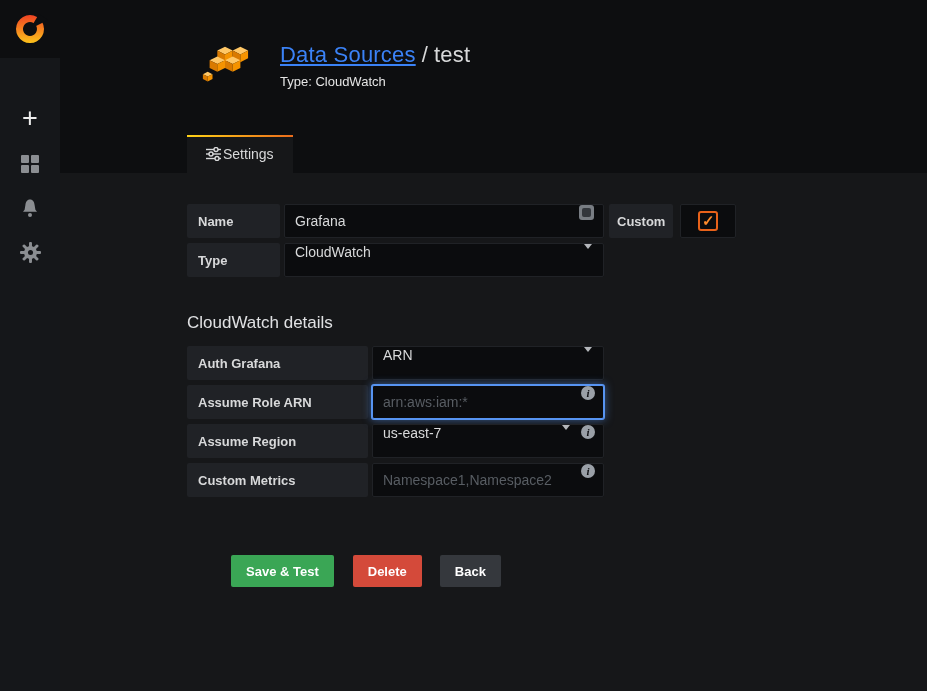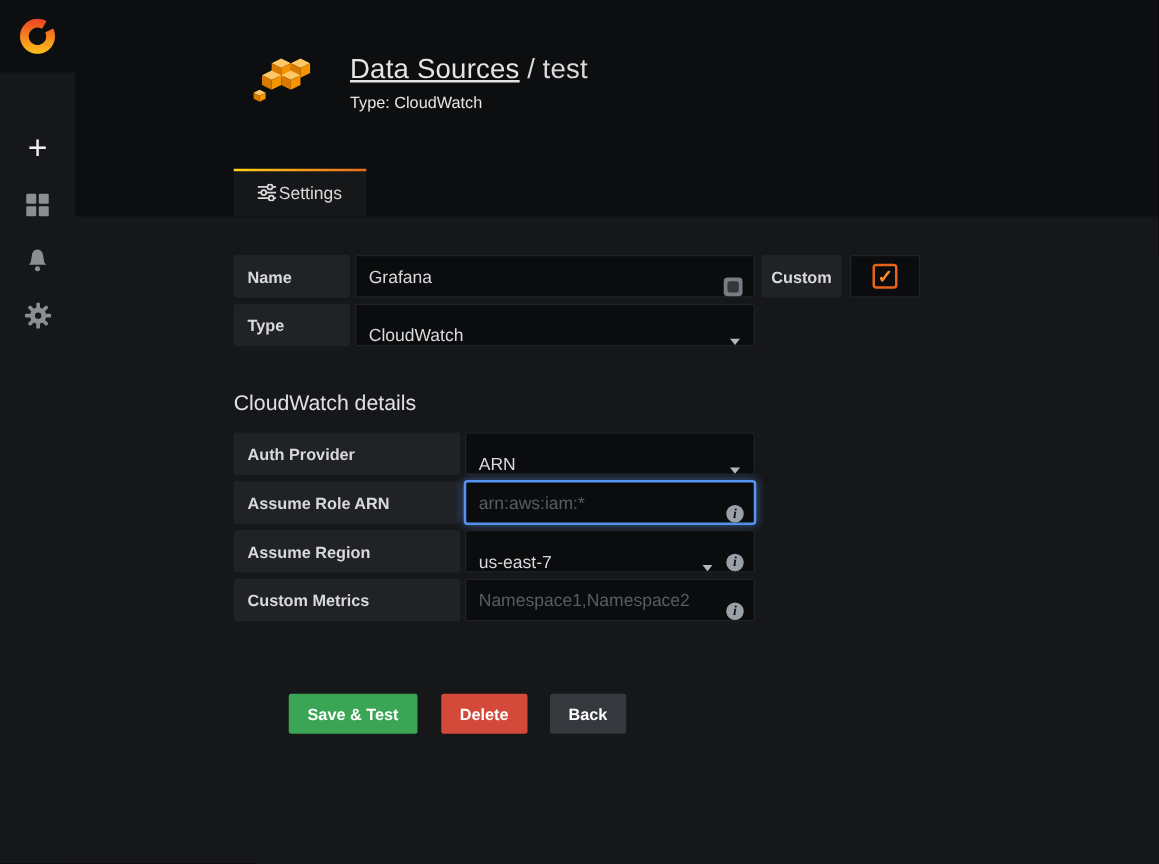--- a/index.html
+++ b/index.html
@@ -14,39 +14,39 @@
   .nav-item { height: 44px; display: flex; align-items: center; justify-content: center; cursor: pointer; }
   .plus-glyph { font-size: 27px; color: #ededed; font-weight: 400; line-height: 1; margin-top: -3px; }
 
   
   .main { position: absolute; left: 60px; top: 0; width: 867px; height: 691px; }
   .header-band { position: relative; height: 173px; background: #0d0e10; }
   .page-header { display: flex; align-items: flex-start; padding: 42px 0 0 140px; }
   .aws-logo { margin-top: 2px; }
   .header-text { margin-left: 30px; }
   .page-title { margin: 0; font-size: 22px; font-weight: 500; color: #d8d9da; letter-spacing: .2px; }
-  .page-title a { color: #e5e5e5; text-decoration: underline; cursor: pointer; }
+  .page-title a { color: #3b82f6; text-decoration: underline; cursor: pointer; }
   .page-title .sep { margin: 0 6px; font-weight: 400; }
   .page-subtitle { margin-top: 6px; font-size: 13px; color: #e5e5e5; }
 
   .tabbar { position: absolute; left: 127px; bottom: 0; display: flex; }
   .tab { position: relative; height: 38px; display: flex; align-items: center; gap: 2px; padding: 0 19px;
          background: #161719; color: #d8d9da; font-size: 14px; cursor: pointer; }
   .tab.active::before { content: ""; position: absolute; top: 0; left: 0; right: 0; height: 2px;
          background: linear-gradient(90deg, #ffd217, #eb6c1c); }
 
   .content { background: #161719; height: 518px; padding: 31px 0 0 127px; }
 
   
   .row { display: flex; align-items: stretch; height: 34px; margin-bottom: 5px; }
   .gf-label { display: flex; align-items: center; padding: 0 11px; background: #202226; color: #d8d9da;
               font-size: 13px; font-weight: 600; border-radius: 2px; margin-right: 4px; flex: none; }
   .lbl-sm { width: 93px; }
   .lbl-lg { width: 181px; }
-  .field { position: relative; display: flex; align-items: flex-end; background: #0b0c0e;
+  .field { position: relative; display: flex; align-items: flex-start; background: #0b0c0e;
            border: 1px solid #202226; border-radius: 2px; flex: none; }
   .fld-lg { width: 320px; }
   .fld-md { width: 232px; }
   .field input { flex: 1; min-width: 0; height: 100%; background: transparent; border: none; outline: none;
                  color: #d8d9da; font-size: 14px; padding: 0 10px; font-family: "Liberation Sans", sans-serif; }
   .field input::placeholder { color: #585d63; opacity: 1; }
   .field.focus { border-color: #5794f2; box-shadow: 0 0 0 1px #5794f2, 0 0 8px 1px rgba(87,148,242,.55); }
   .sel-val { flex: 1; padding: 0 10px; color: #d8d9da; font-size: 14px; }
   .caret { width: 0; height: 0; border-left: 4px solid transparent; border-right: 4px solid transparent;
            border-top: 5px solid #b4b7bb; margin-right: 11px; flex: none; }
@@ -202,21 +202,21 @@
         <div class="gf-label lbl-sm">Type</div>
         <div class="field fld-lg">
           <span class="sel-val">CloudWatch</span>
           <span class="caret"></span>
         </div>
       </div>
 
       <h2 class="section-title">CloudWatch details</h2>
 
       <div class="row">
-        <div class="gf-label lbl-lg">Auth Provider</div>
+        <div class="gf-label lbl-lg">Auth Grafana</div>
         <div class="field fld-md">
           <span class="sel-val">ARN</span>
           <span class="caret"></span>
         </div>
       </div>
 
       <div class="row">
         <div class="gf-label lbl-lg">Assume Role ARN</div>
         <div class="field fld-md focus">
           <input type="text" placeholder="arn:aws:iam:*" style="">

